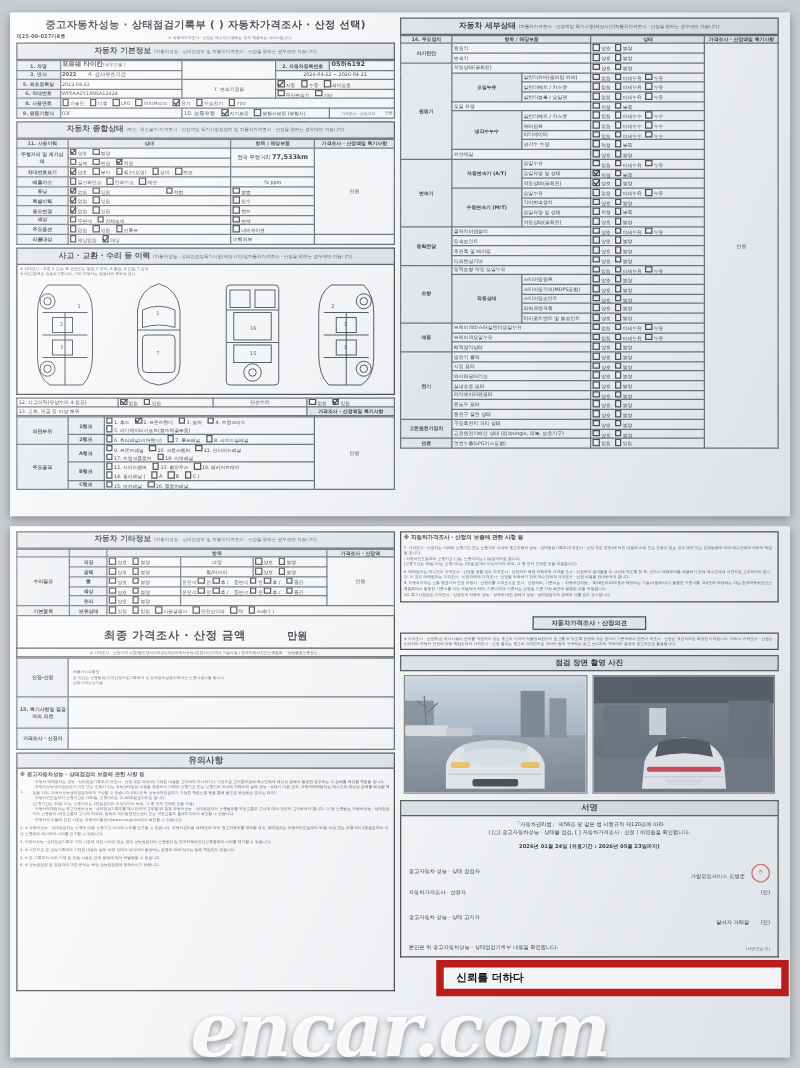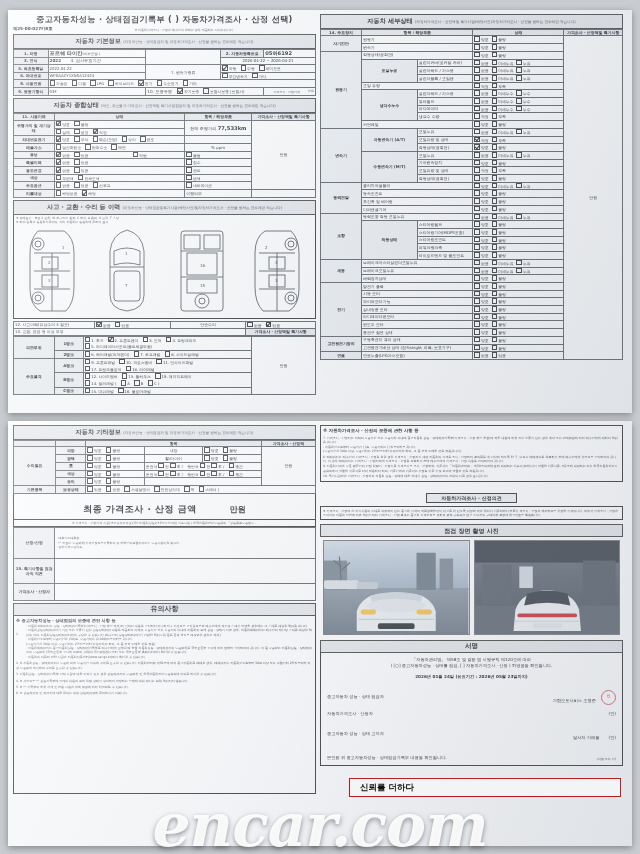--- a/index.html
+++ b/index.html
@@ -75,21 +75,21 @@
   #watermark{
     position:absolute;left:0;right:0;bottom:-6px;text-align:center;
     font-family:"DejaVu Serif","Liberation Serif",serif;
     font-size:60px;font-style:italic;font-weight:bold;letter-spacing:-1px;
     color:rgba(255,255,255,.92);
     text-shadow:0 2px 5px rgba(60,66,75,.55);
     pointer-events:none;user-select:none;
   }
   #trustbar{
     position:absolute;left:349px;bottom:57px;width:270px;height:17px;
-    background:#f2f4f6;border:1px solid #b91c1c;
+    background:#f2f4f6;border:6px solid #b91c1c;
   }
   #trustbar span{
     position:absolute;left:10px;top:3px;font-size:8.5px;font-weight:bold;color:#111;
   }
 </style>
 </head>
 <body>
 
 <div class="sheet" id="page1">
   <div class="inner">

